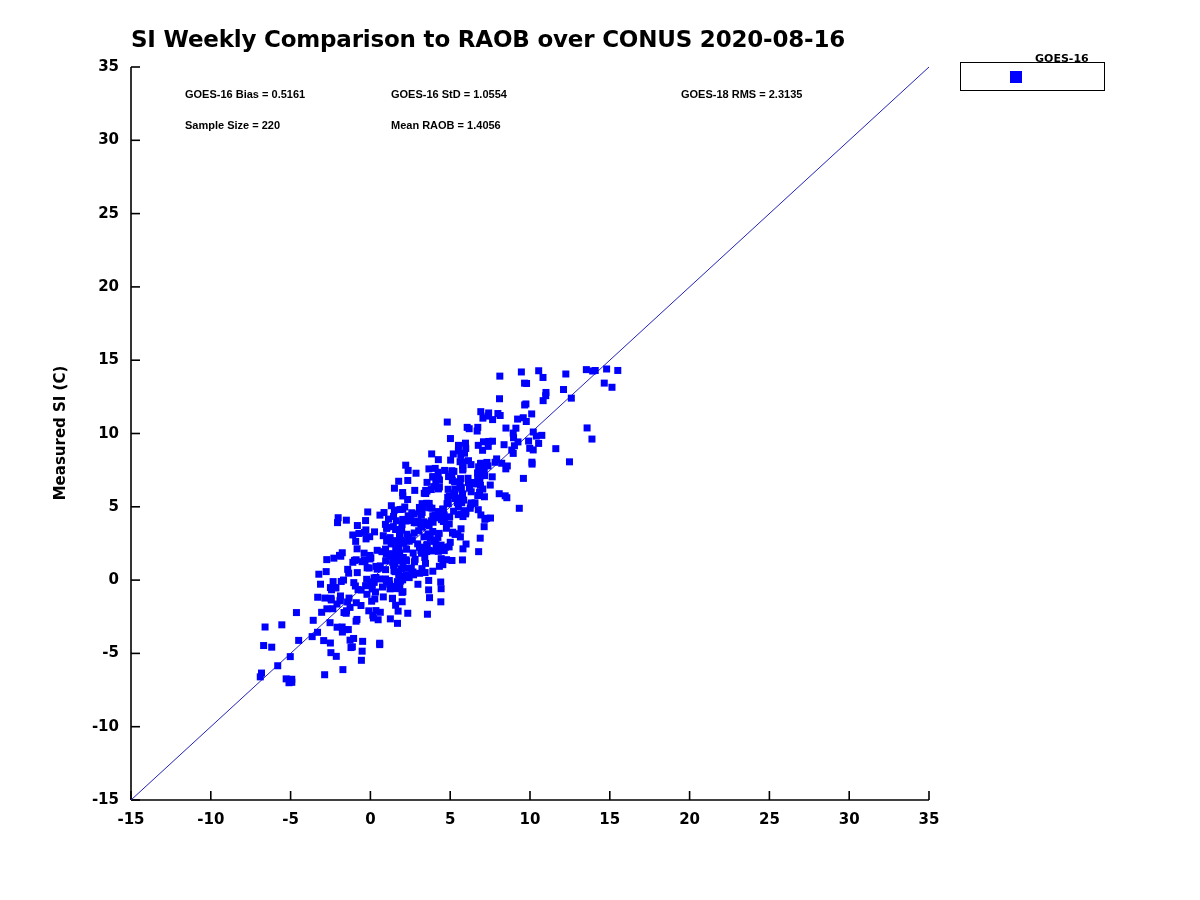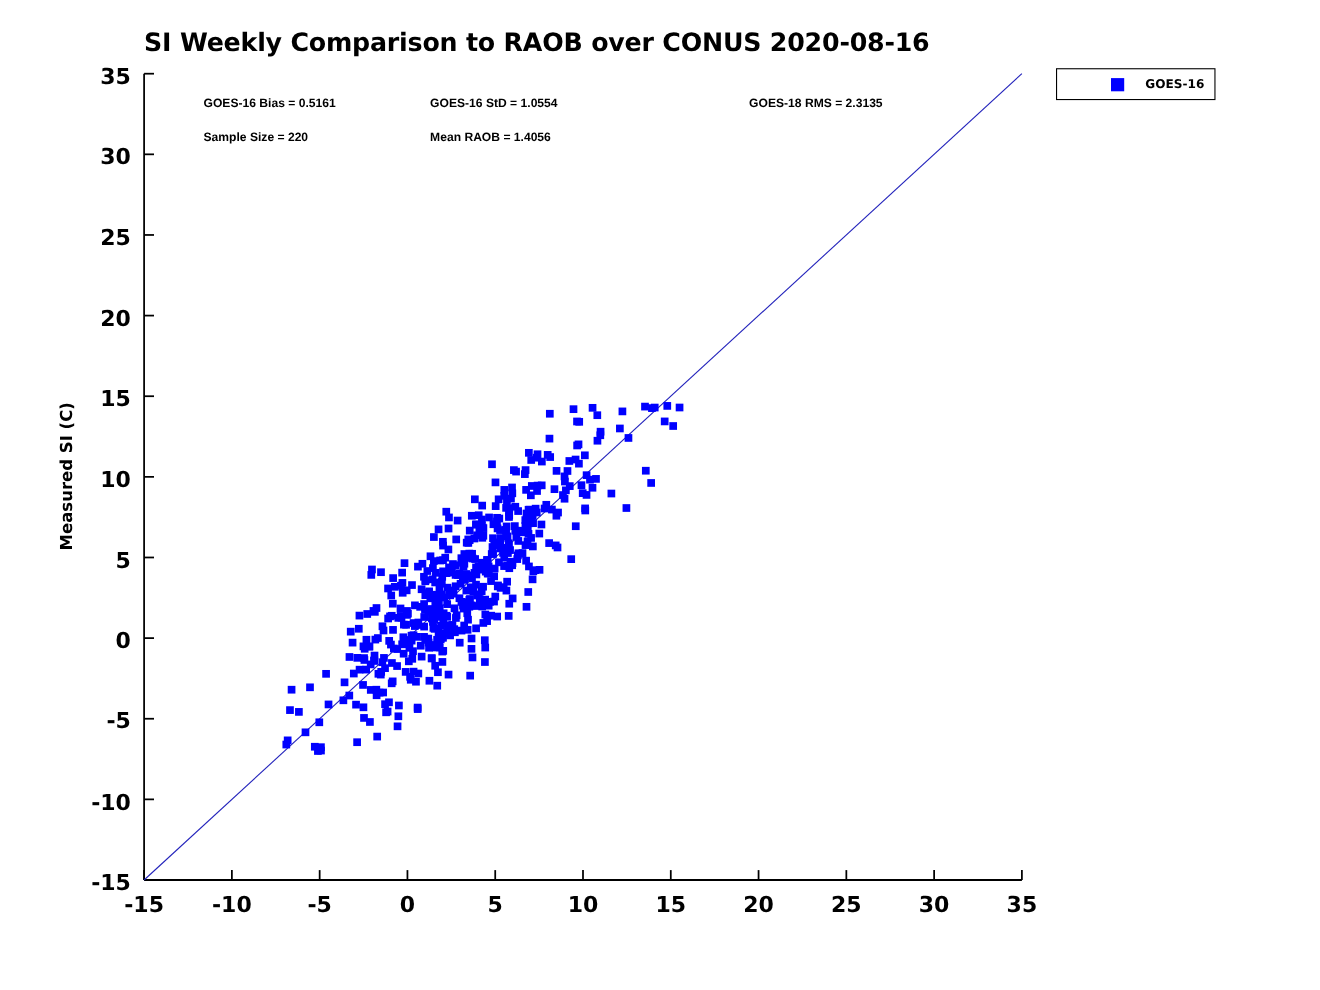--- a/index.html
+++ b/index.html
@@ -61,21 +61,21 @@
   #ylabel {
     left: -40px;
     top: 424px;
     width: 200px;
     text-align: center;
     transform: rotate(-90deg);
     transform-origin: 50% 50%;
   }
   .tick-label {
     position: absolute;
-    font-size: 20px;
+    font-size: 15px;
     font-weight: bold;
     font-family: "DejaVu Sans", sans-serif;
     white-space: nowrap;
   }
   .xtick-label {
     width: 60px;
     text-align: center;
   }
   .ytick-label {
     width: 60px;
@@ -95,23 +95,22 @@
     position: absolute;
     left: 1010px;
     top: 71px;
     width: 12px;
     height: 12px;
     background: #0000ff;
   }
   #legend-text {
     position: absolute;
     left: 1035px;
-    top: 70px;
+    top: 52px;
     width: 66px;
-    text-align: center;
     font-size: 11px;
     font-weight: bold;
     font-family: "DejaVu Sans", sans-serif;
     white-space: nowrap;
   }
   svg { display: block; }
 </style>
 </head>
 <body>
 

